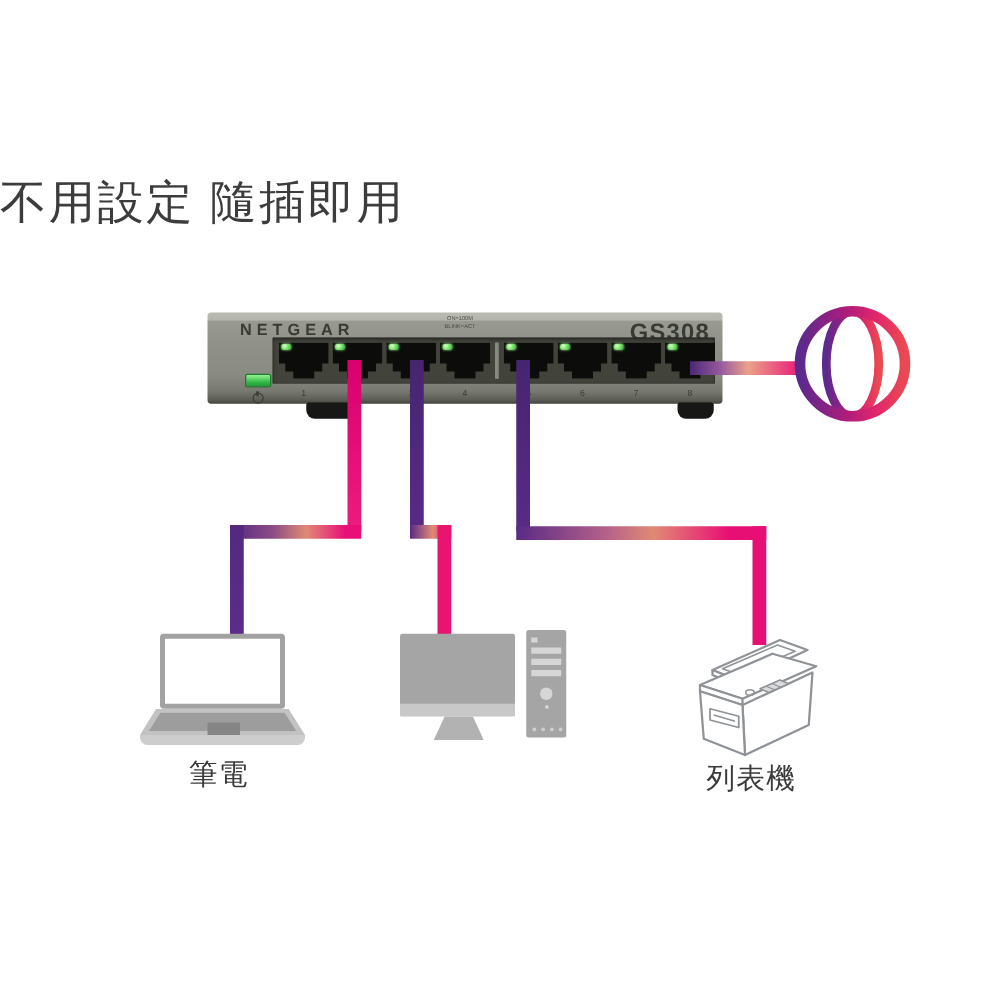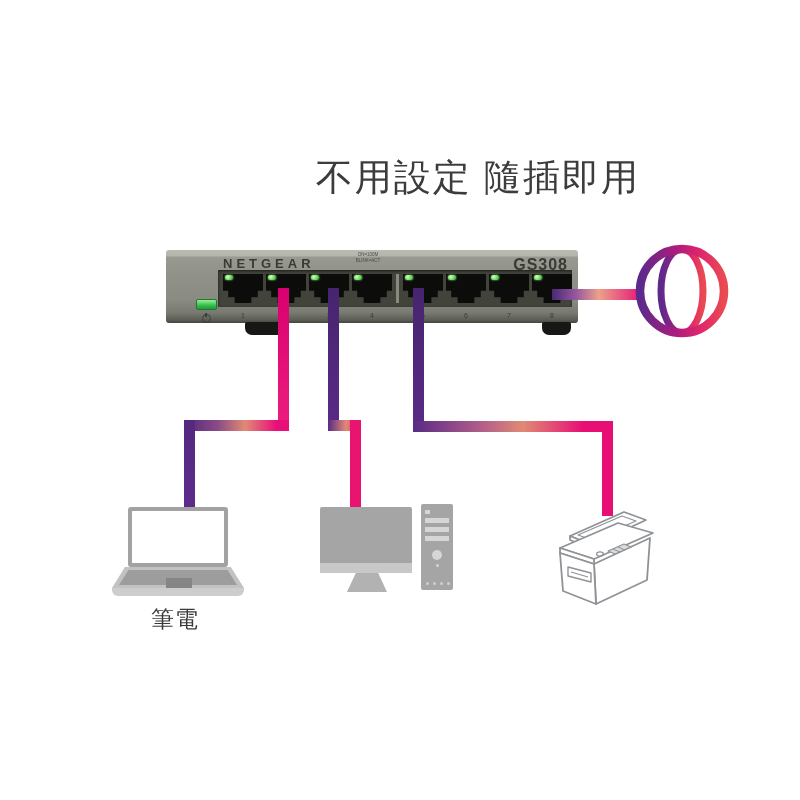--- a/index.html
+++ b/index.html
@@ -1,29 +1,29 @@
 <!DOCTYPE html>
 <html><head>
 <meta charset="utf-8">
 <style>
   html,body{margin:0;padding:0;background:#fff;}
   .stage{position:relative;width:800px;height:800px;background:#fff;overflow:hidden;
          font-family:"Liberation Sans","DejaVu Sans",sans-serif;}
   .abs{position:absolute;}
 
   
-  .title{left:0;top:153px;width:640px;text-align:right;font-size:37px;
+  .title{left:0;top:137px;width:640px;text-align:left;font-size:37px;
          letter-spacing:2px;color:#3c3c3c;font-weight:400;}
 
   
   .switch{left:166px;top:250px;width:412px;height:73px;border-radius:3px;
     background:linear-gradient(180deg,#b9bbb3 0,#b4b6ae 6px,#989a91 7px,#8f9189 38%,
                #8a8c84 68%,#787a72 86%,#5b5d55 96%,#41433c 100%);}
-  .sw-brand{left:26px;top:6px;font-size:13px;font-weight:bold;letter-spacing:4px;color:#383b34;margin-left:31px;}
-  .sw-model{right:10px;top:6px;font-size:16px;font-weight:bold;letter-spacing:1px;color:#383b34;}
+  .sw-brand{left:26px;top:6px;font-size:13px;font-weight:bold;letter-spacing:4px;color:#383b34;}
+  .sw-model{right:10px;top:6px;font-size:19px;font-weight:bold;letter-spacing:1px;color:#383b34;}
   .sw-note{left:172px;top:2px;width:60px;text-align:center;font-size:4.5px;line-height:5.5px;color:#4a4c44;}
   .sw-panel{left:52px;top:20px;width:354px;height:37px;background:#42443c;
     box-shadow:inset 0 1px 3px rgba(0,0,0,.6);display:flex;align-items:flex-start;
     padding:4px 0 0 5px;box-sizing:border-box;gap:3px;border-radius:1px;}
   .port{position:relative;width:40px;height:29px;flex:0 0 auto;}
   .jack{position:absolute;inset:0;background:#0c0d0b;
     clip-path:polygon(0 0,100% 0,100% 58%,87% 58%,87% 80%,71% 80%,71% 100%,29% 100%,29% 80%,13% 80%,13% 58%,0 58%);}
   .led{position:absolute;top:1px;left:2px;width:8px;height:5px;border-radius:2px;
     background:radial-gradient(circle at 35% 35%,#dcffce,#7be36b 45%,#2f9e3c);box-shadow:0 0 2px #9cf08c;}
   .port-num{position:absolute;top:38px;left:0;right:0;text-align:center;font-size:7px;color:#3b3d36;}
@@ -213,14 +213,15 @@
       <polygon points="46,68 102,42 99,84 48,108"></polygon>
       <polygon points="12,57 46,68 48,108 15,95"></polygon>
       <polygon points="20,71 43,77 43,86 20,80" fill="none" stroke-width="1.4"></polygon>
       <line x1="23" y1="76" x2="40" y2="81" stroke-width="1.2"></line>
       <ellipse cx="52" cy="58" rx="3.4" ry="2.2" fill="none" stroke-width="1.2"></ellipse>
       <polygon points="60,55 76,48 83,51 67,58" fill="#d9dbdd" stroke-width="1.2"></polygon>
       <line x1="65" y1="53" x2="72" y2="56" stroke-width="1"></line>
       <line x1="70" y1="51" x2="77" y2="54" stroke-width="1"></line>
     </g>
   </svg>
+  <div class="abs node-label lbl-printer">列表機</div>
 
 </div>
 
 </body></html>

